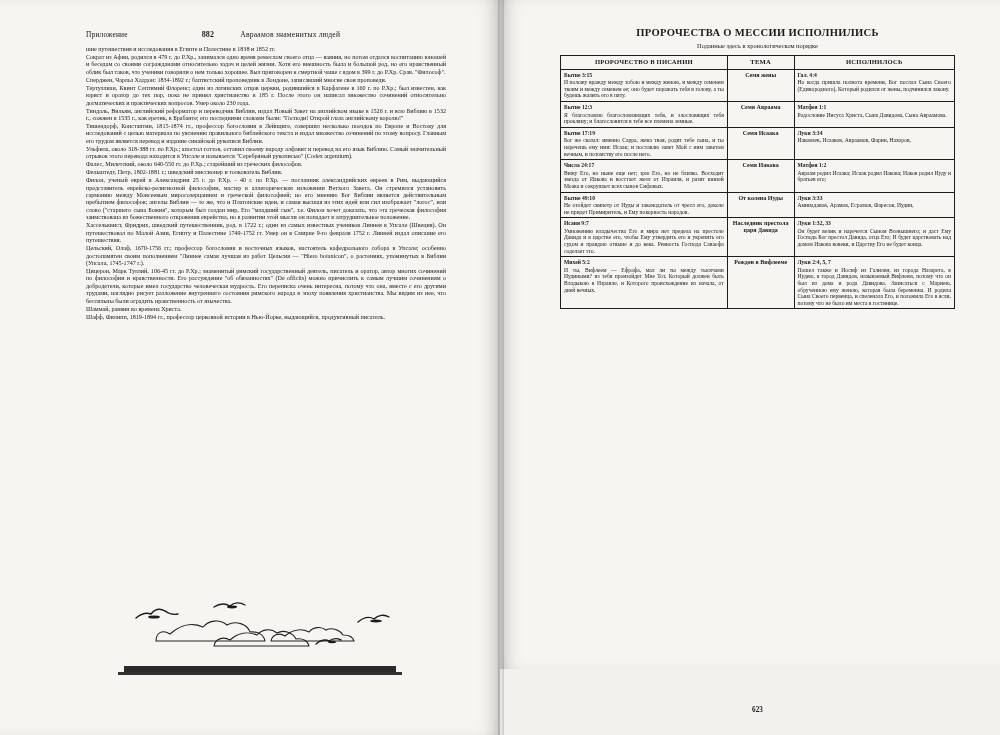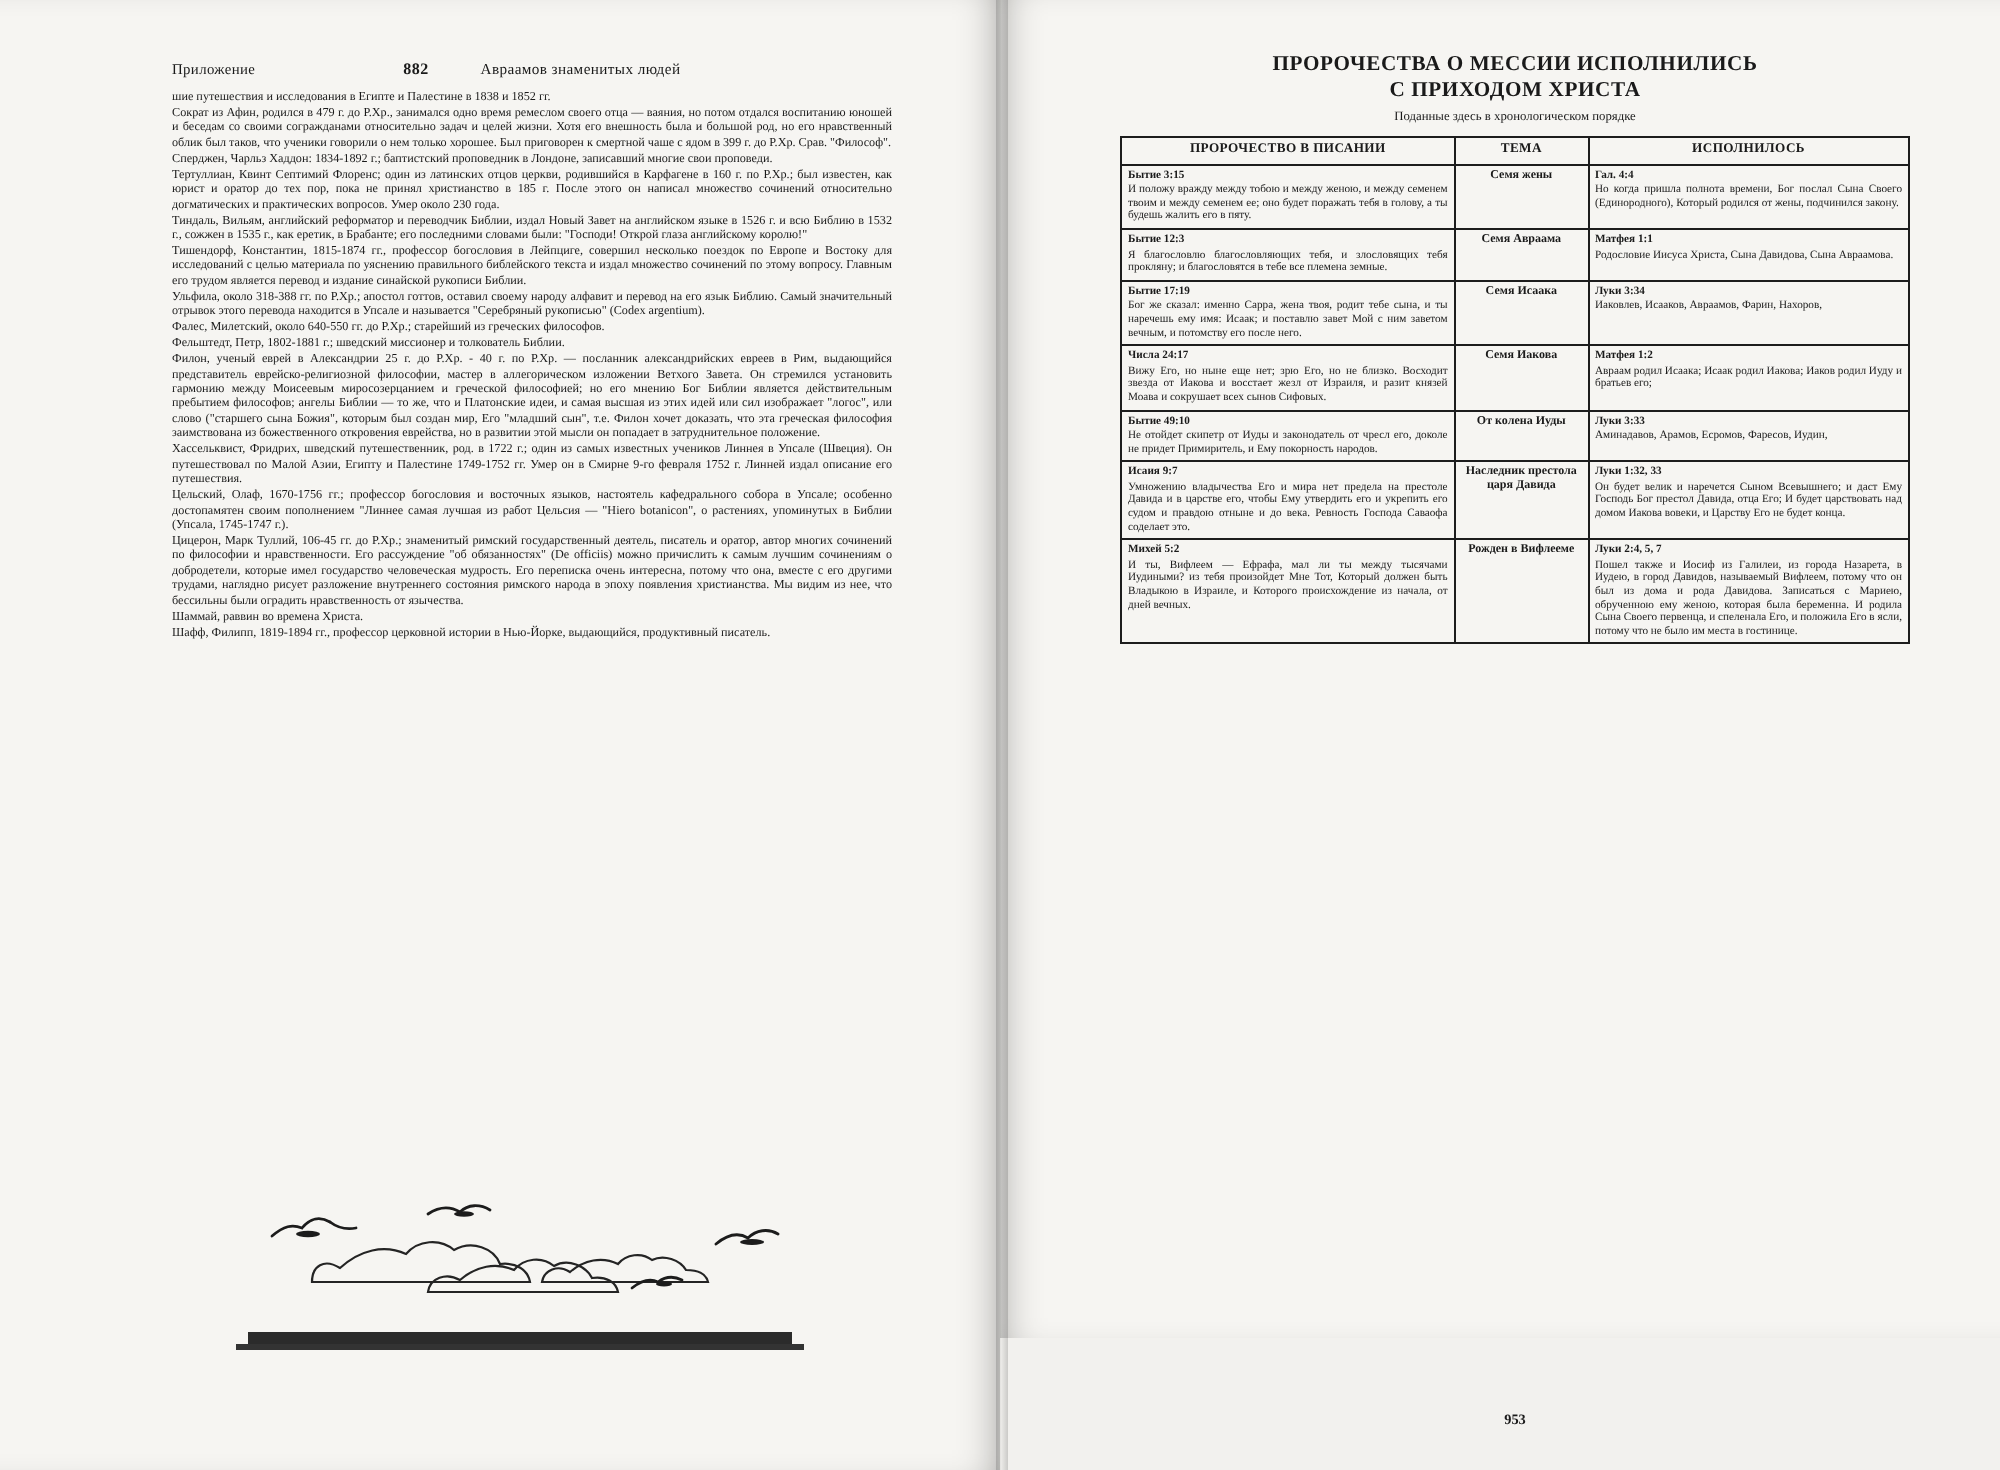--- a/index.html
+++ b/index.html
@@ -93,21 +93,20 @@
           <rect x="14" y="66" width="272" height="6" fill="#2b2b2b"></rect>
           <rect x="8" y="72" width="284" height="3" fill="#333"></rect>
         </svg>
       </div>
     </div>
 
     <div class="leaf right">
       <div class="r-inner">
         <div class="r-title">
           <div>ПРОРОЧЕСТВА О МЕССИИ ИСПОЛНИЛИСЬ</div>
-          <div>С ПРИХОДОМ ХРИСТА</div>
         </div>
         <div class="r-sub">Поданные здесь в хронологическом порядке</div>
 
         <table class="proph">
           <thead>
             <tr>
               <th class="c1">ПРОРОЧЕСТВО В ПИСАНИИ</th>
               <th class="c2">ТЕМА</th>
               <th class="c3">ИСПОЛНИЛОСЬ</th>
             </tr>
@@ -186,19 +185,19 @@
               </td>
               <td class="c2">Рожден в Вифлееме</td>
               <td class="c3">
                 <span class="ref">Луки 2:4, 5, 7</span>
                 <span class="vtext">Пошел также и Иосиф из Галилеи, из города Назарета, в Иудею, в город Давидов, называемый Вифлеем, потому что он был из дома и рода Давидова. Записаться с Мариею, обрученною ему женою, которая была беременна. И родила Сына Своего первенца, и спеленала Его, и положила Его в ясли, потому что не было им места в гостинице.</span>
               </td>
             </tr>
           </tbody>
         </table>
 
-        <div class="pg-num">953</div>
+        <div class="pg-num">623</div>
       </div>
     </div>
 
     <div class="gutter"></div>
   </div>
 </div>
 
 </body></html>

